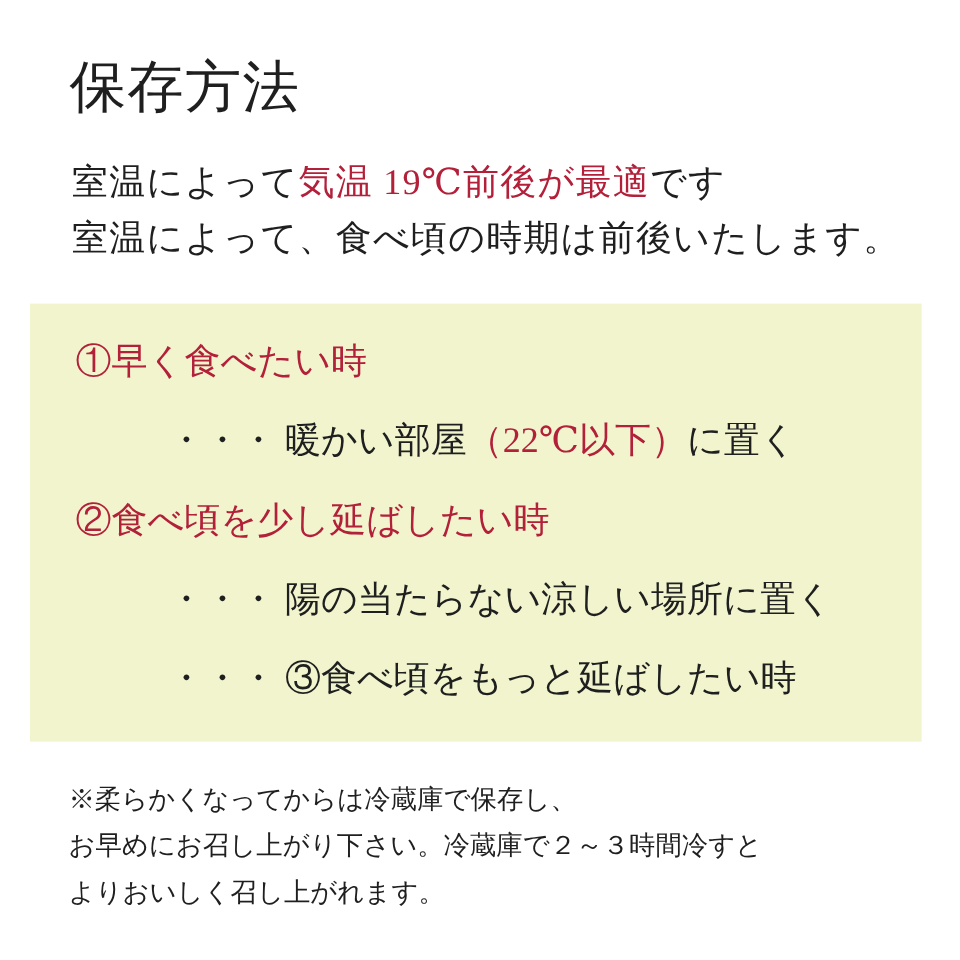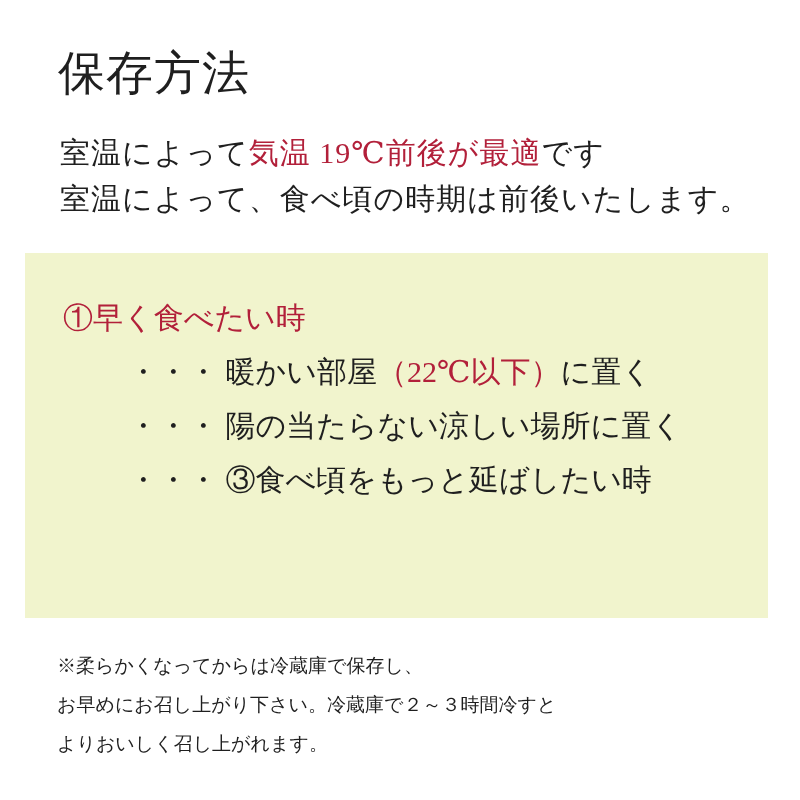--- a/index.html
+++ b/index.html
@@ -49,44 +49,44 @@
   }
   .line { display: block; }
   .red { color: var(--accent-red); }
   .tips-box {
     position: absolute;
     left: 25px;
     top: 253px;
     width: 743px;
     height: 365px;
     background: var(--box-background);
-    padding-top: 38px;
+    padding-top: 22px;
   }
   .tip-heading {
     margin: 0;
     padding-left: 38px;
     font-size: 30px;
     line-height: 54px;
     color: var(--accent-red);
     white-space: nowrap;
   }
   .tip-answer {
-    margin: 0;
+    margin: 12px;
     padding-left: 103px;
     font-size: 30px;
     line-height: 54px;
     color: var(--text);
     white-space: nowrap;
   }
   .note {
     position: absolute;
     left: 57px;
     top: 646px;
     margin: 0;
-    font-size: 19px;
+    font-size: 22px;
     line-height: 39px;
     color: var(--text);
     white-space: nowrap;
   }
 </style>
 </head>
 <body>
 
 <div class="page">
 
@@ -95,20 +95,21 @@
   <p class="intro">
     <span class="line"><span>室温によって</span><span class="red">気温 19℃前後が最適</span><span>です</span></span>
     <span class="line">室温によって、食べ頃の時期は前後いたします。</span>
   </p>
 
   <div class="tips-box">
 
     <p class="tip-heading">①早く食べたい時</p>
     <p class="tip-answer"><span>・・・ 暖かい部屋</span><span class="red">（22℃以下）</span><span>に置く</span></p>
 
+    <p class="tip-heading">②食べ頃を少し延ばしたい時</p>
     <p class="tip-answer"><span>・・・ 陽の当たらない涼しい場所に置く</span><span class="red"></span><span></span></p>
 
     <p class="tip-answer"><span>・・・ ③食べ頃をもっと延ばしたい時</span><span class="red"></span><span></span></p>
 
   </div>
 
   <p class="note">
     <span class="line">※柔らかくなってからは冷蔵庫で保存し、</span>
     <span class="line">お早めにお召し上がり下さい。冷蔵庫で２～３時間冷すと</span>
     <span class="line">よりおいしく召し上がれます。</span>

